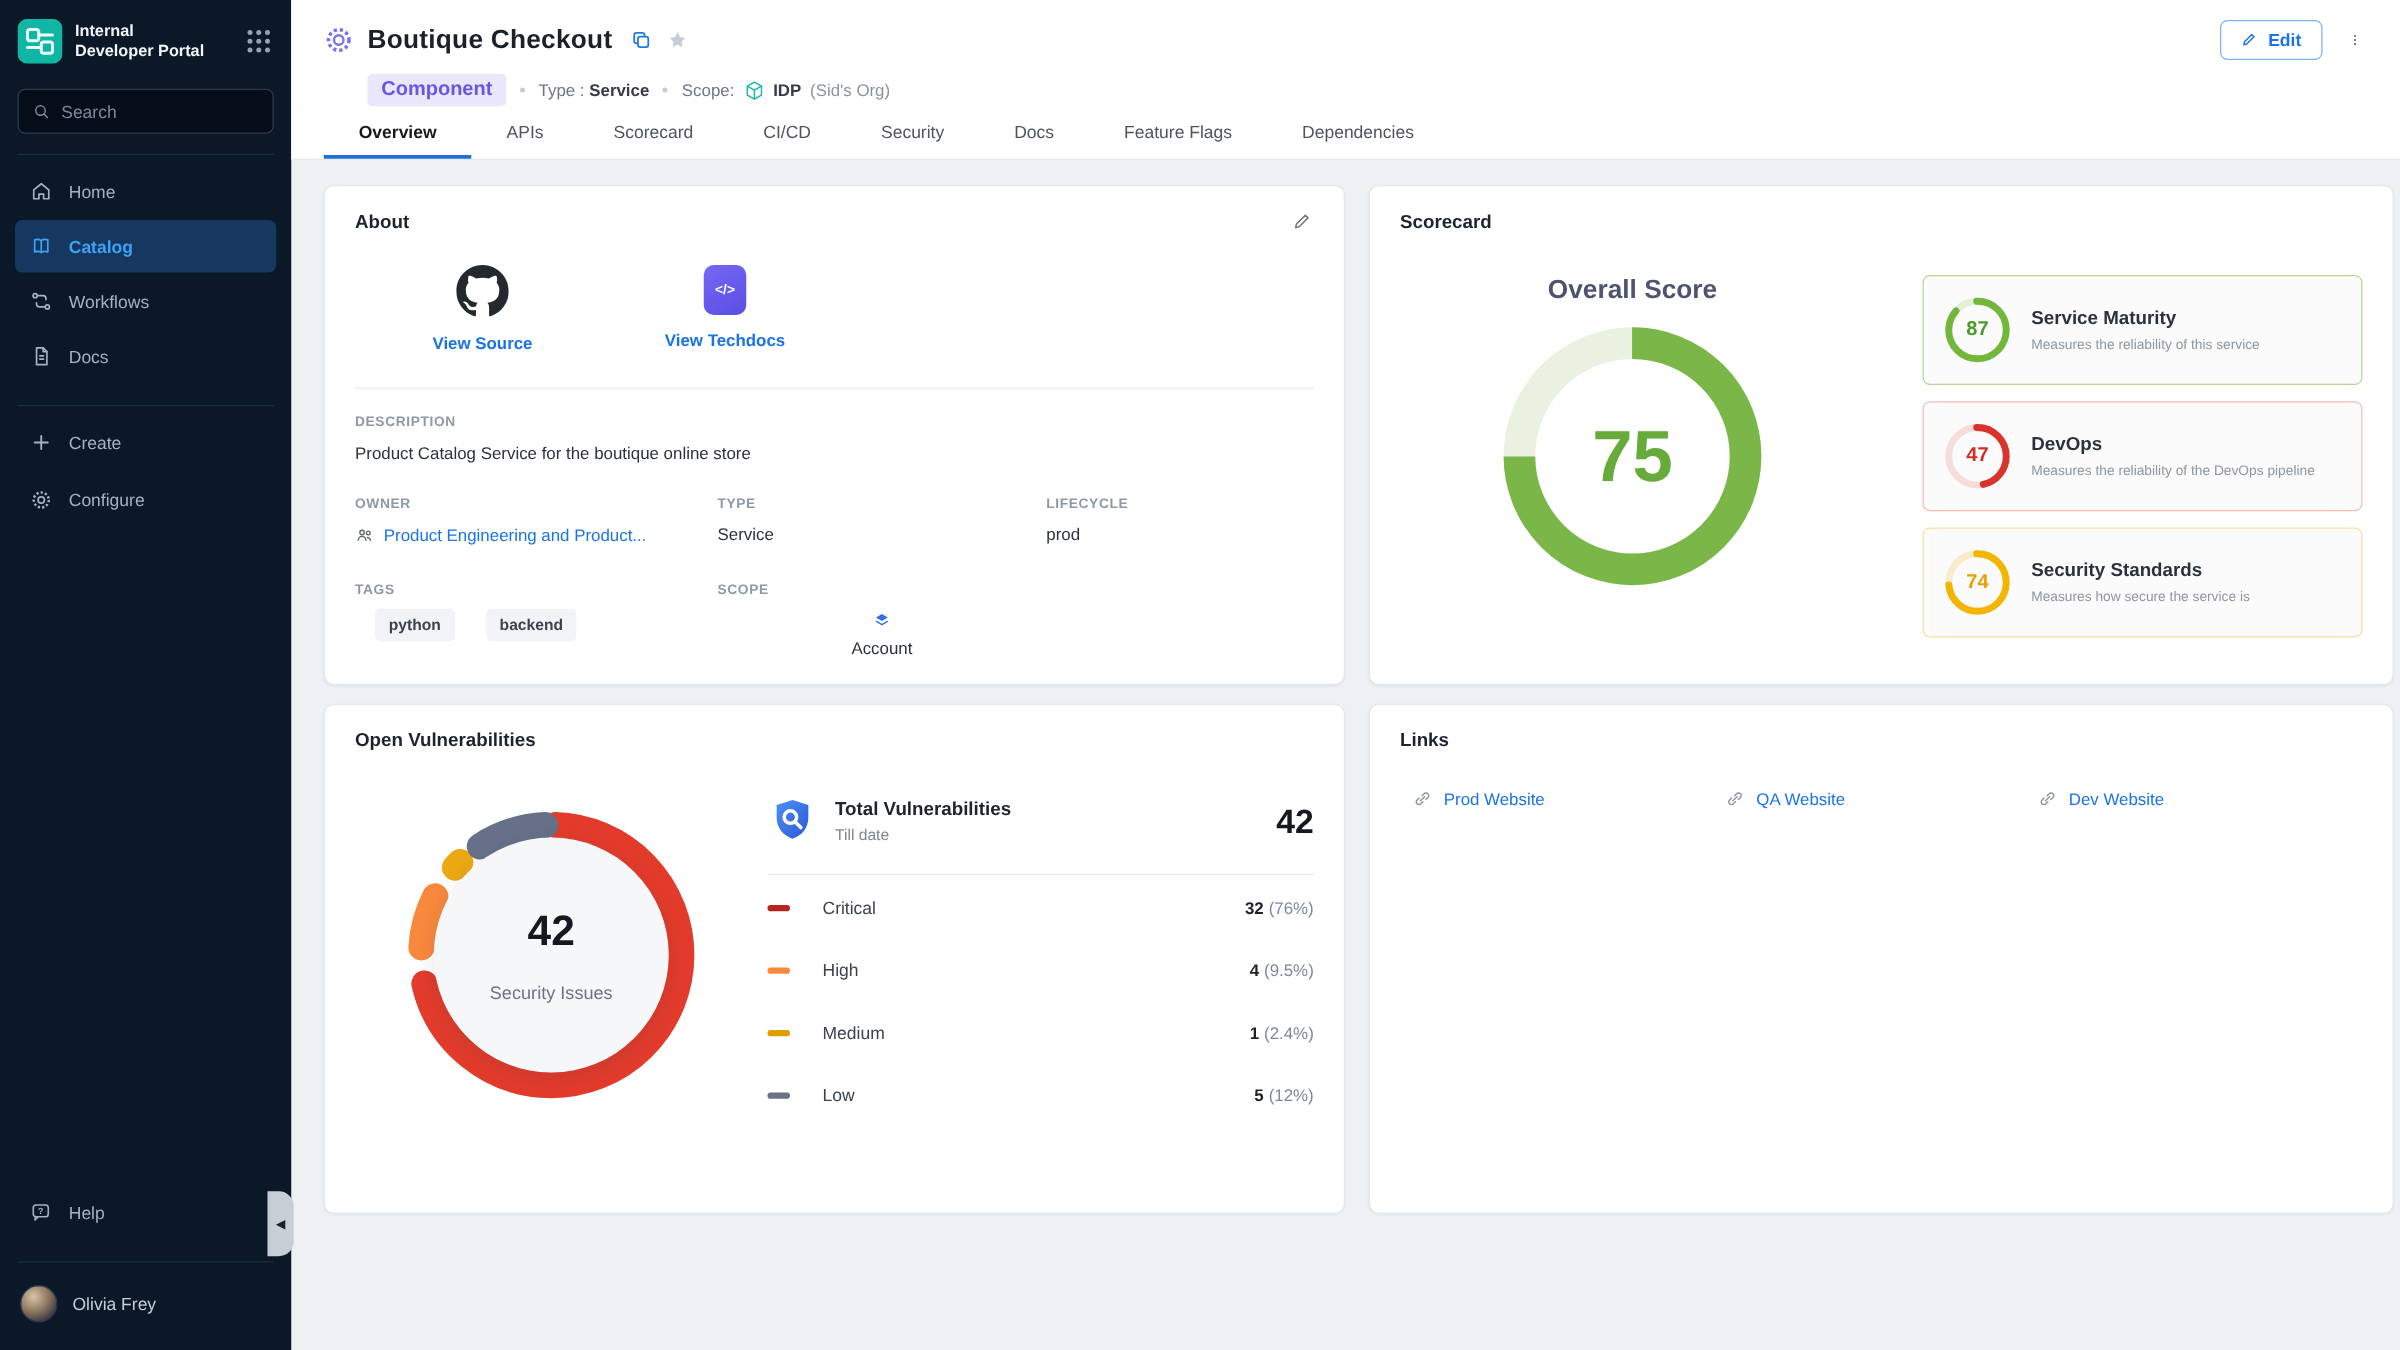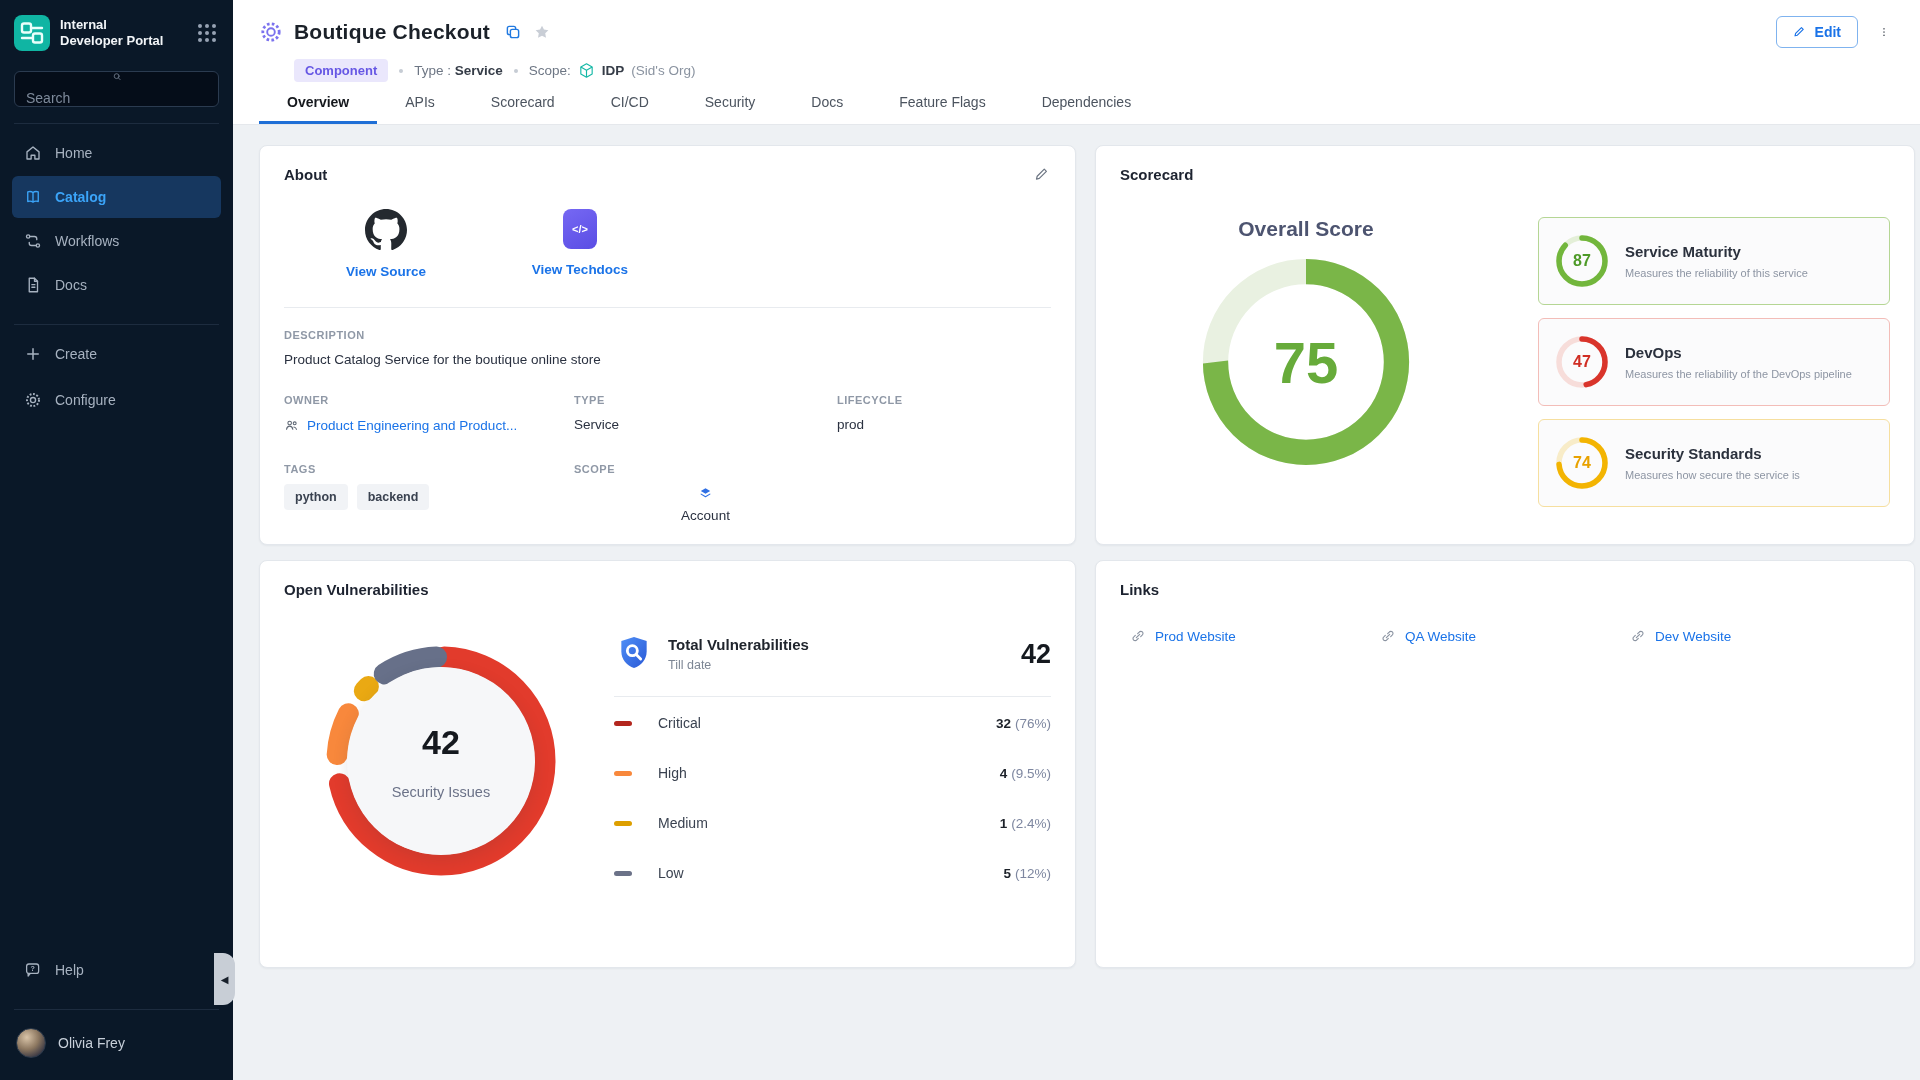--- a/index.html
+++ b/index.html
@@ -14,21 +14,21 @@
   .sidebar{
     position:absolute; left:0; top:0; width:233px; height:1080px;
     background:#0a1828; display:flex; flex-direction:column; color:#a7b2c0;
   }
   .brand{ display:flex; align-items:center; gap:10px; padding:15px 14px 10px 14px; }
   .brand-name{ font-size:13px; font-weight:bold; color:#f2f5f8; line-height:1.2; }
   .grid-icon{ margin-left:auto; display:grid; grid-template-columns:repeat(3,4px); gap:3px; cursor:pointer; padding:3px; }
   .grid-icon span{ width:4px; height:4px; border-radius:50%; background:#97a2b3; }
   .search-box{
     margin:10px 14px 0; height:36px; background:#050d19; border:1px solid #2b3b50;
-    border-radius:6px; display:flex; align-items:center; gap:9px; padding:0 11px;flex-direction:column;
+    border-radius:6px; display:flex; align-items:center; gap:9px; padding:0 11px;
   }
   .search-box input{
     background:transparent; border:none; outline:none; color:#cdd5df; font-size:14px; width:100%;
     font-family:inherit;
   }
   .search-box input::placeholder{ color:#7e8a9b; }
   .sb-divider{ height:1px; background:#1d2c3f; margin:16px 14px 6px; }
   .nav-item{
     height:42px; display:flex; align-items:center; gap:13px; padding:0 12px;
     margin:2px 12px; border-radius:6px; font-size:14px; color:#a7b2c0; cursor:pointer;
@@ -58,21 +58,21 @@
   .copy-icon{ color:#2079e0; cursor:pointer; margin-left:3px; }
   .star-icon{ color:#c9ced6; cursor:pointer; }
   .header-right{ margin-left:auto; display:flex; align-items:center; gap:16px; }
   .edit-btn{
     display:flex; align-items:center; gap:8px; border:1px solid #7fb3ef; color:#1a73e8;
     background:#fff; border-radius:6px; padding:7px 16px; font-size:14px; font-weight:bold;
     cursor:pointer; font-family:inherit;
   }
   .kebab{ cursor:pointer; padding:4px; }
   .meta-row{ display:flex; align-items:center; gap:11px; margin:11px 0 0 35px; font-size:13.5px; color:#6d7684; }
-  .entity-badge{ background:#eae7fc; color:#6657e4; font-weight:bold; font-size:13px; padding:4px 11px; border-radius:4px; }
+  .entity-badge{ background:#eae7fc; color:#6657e4; font-weight:bold; font-size:16px; padding:4px 11px; border-radius:4px; }
   .meta-dot{ width:4px; height:4px; border-radius:50%; background:#c6ccd4; }
   .meta-strong{ color:#353c47; font-weight:bold; }
   .scope-grp{ display:flex; align-items:center; gap:7px; }
   .scope-org{ color:#8a93a0; }
 
   .tabs-row{ display:flex; padding:0 26px; border-bottom:1px solid #e5e8ec; background:#fff; }
   .tab{ padding:12px 28px 11px; font-size:14px; color:#4c545f; border-bottom:3px solid transparent; cursor:pointer; }
   .tab.active{ color:#15181d; font-weight:bold; border-bottom-color:#1f6fd6; }
 
   
@@ -93,21 +93,21 @@
     width:34px; height:40px; border-radius:8px; background:linear-gradient(150deg,#7668f3,#5a4de4);
     display:flex; align-items:center; justify-content:center; color:#fff; font-size:11px; font-weight:bold;
   }
   .about-divider{ border-top:1px solid #e8ebef; margin:28px 24px 0; }
   .about-details{ padding:21px 24px 0; }
   .d-label{ font-size:11px; font-weight:bold; color:#8f98a6; letter-spacing:.5px; }
   .d-value{ margin-top:11px; font-size:13.5px; color:#2a3140; }
   .detail-grid{ margin-top:27px; display:grid; grid-template-columns:290px 263px 1fr; row-gap:30px; }
   .owner-link{ display:flex; align-items:center; gap:7px; color:#1a73e8; cursor:pointer; }
   .tag-row{ display:flex; gap:9px; margin-top:9px; }
-  .tag-chip{ background:#f1f3f6; border-radius:4px; padding:6px 11px; font-size:12.5px; font-weight:bold; color:#3a4250; }
+  .tag-chip{ background:#f1f3f6; border-radius:4px; padding:6px 11px; font-size:12.5px; font-weight:bold; color:#3a4250;margin-left:16px; }
   .scope-val{ display:flex; align-items:center; gap:7px;flex-direction:column; }
 
   
   .score-body{ display:flex; padding:10px 24px 0; }
   .overall-col{ width:372px; display:flex; flex-direction:column; align-items:center; }
   .overall-label{ margin-top:24px; font-size:21px; font-weight:bold; color:#4d5470; }
   .big-donut{ position:relative; width:214px; height:214px; margin-top:14px; }
   .big-donut .num{
     position:absolute; inset:0; display:flex; align-items:center; justify-content:center;
     font-size:58px; font-weight:bold; color:#67ab3a;

